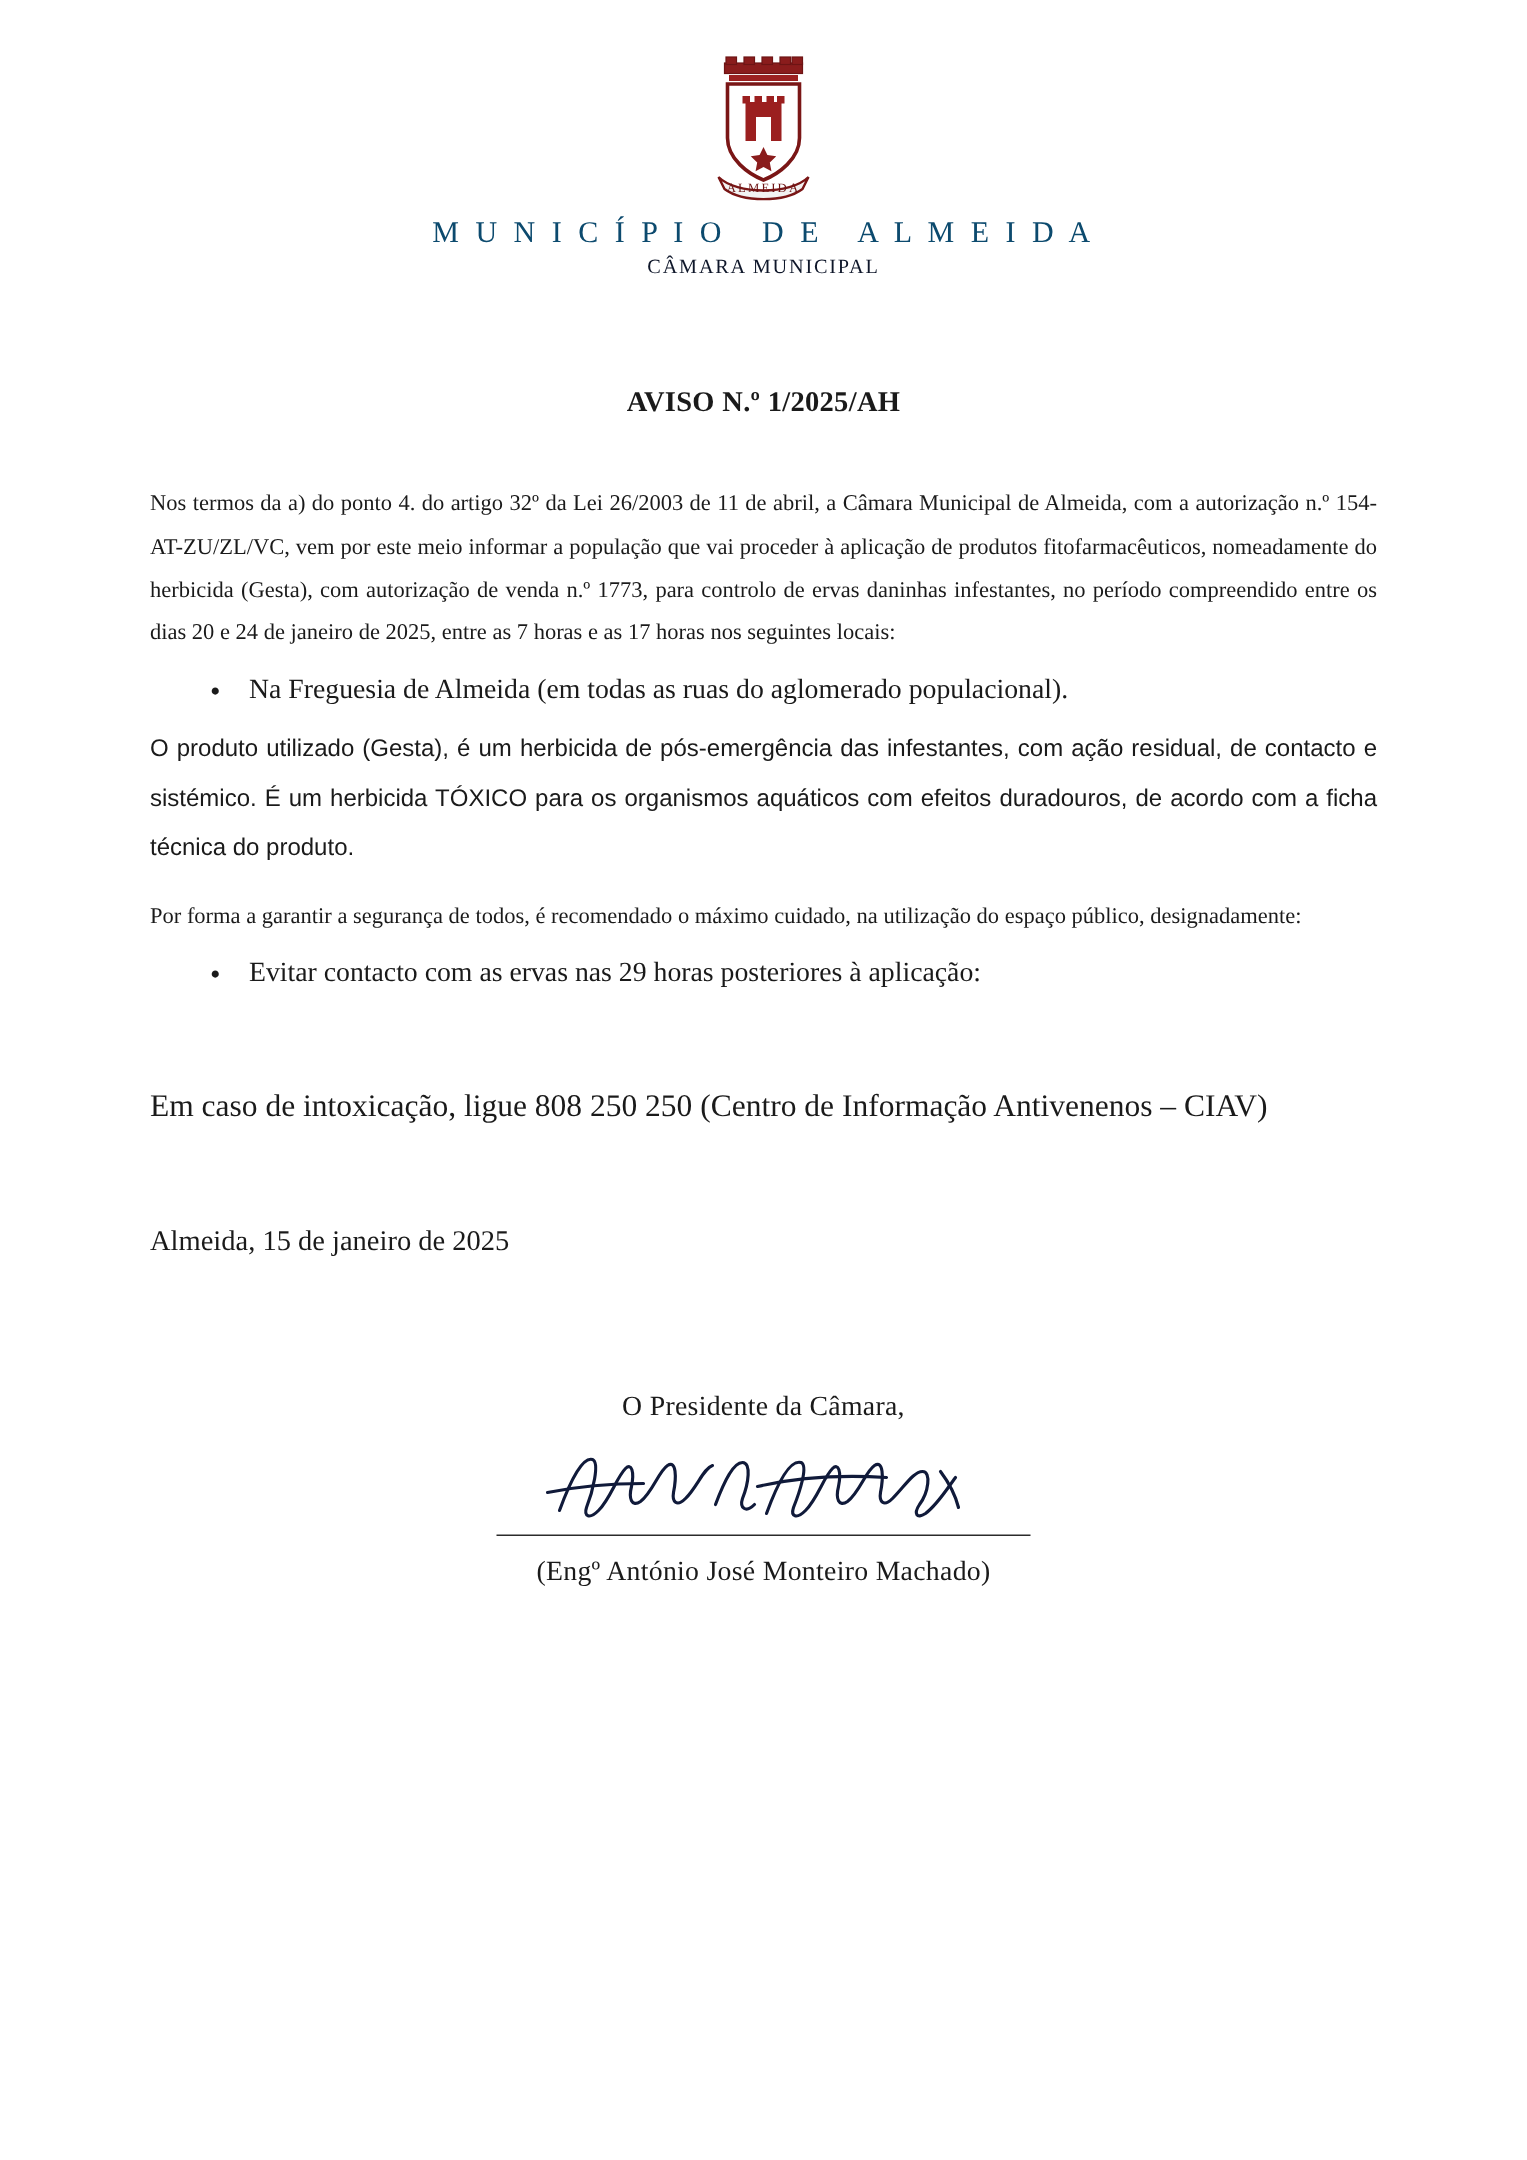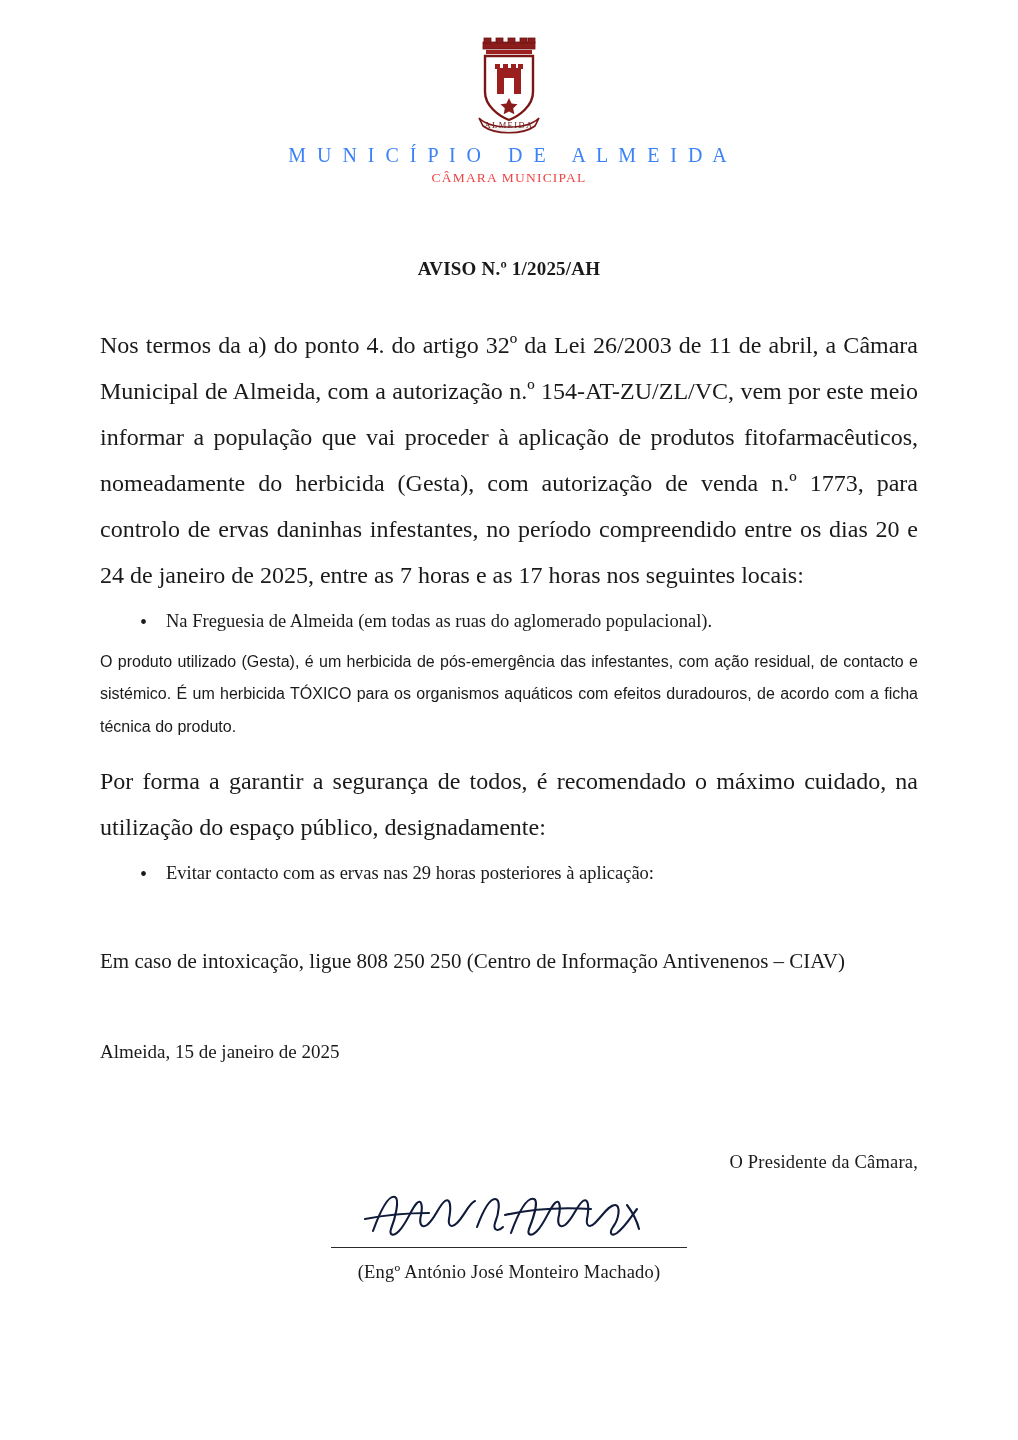--- a/index.html
+++ b/index.html
@@ -30,29 +30,29 @@
   .crest {
     margin: 6px auto 6px auto;
     width: 104px;
     height: 104px;
     display: block;
   }
   .org-name {
     font-family: "Liberation Serif", serif;
     font-size: 20px;
     letter-spacing: 3px;
-    color: #3b82f6;
+    color: #0c4a6e;
     margin-top: 4px;
     white-space: pre;
   }
   .org-sub {
     font-family: "Liberation Serif", serif;
     font-size: 13.5px;
     letter-spacing: 1.2px;
-    color: #ef4444;
+    color: #0f172a;
     margin-top: 3px;
   }
   .org-contact {
     font-family: "Liberation Sans", sans-serif;
     font-size: 10.5px;
     font-weight: bold;
     letter-spacing: 0.1px;
     color: #2a2a2a;
     margin-top: 14px;
   }
@@ -64,21 +64,21 @@
     font-weight: bold;
     margin-top: 72px;
     letter-spacing: 0.2px;
   }
 
   
   .body-block {
     margin-top: 42px;
   }
   p.para {
-    font-size: 24px;
+    font-size: 15px;
     line-height: 1.92;
     text-align: justify;
     text-justify: inter-word;
     margin: 0 0 2px 0;
   }
   p.para.sans {
     font-family: "Liberation Sans", sans-serif;
     font-size: 16px;
     line-height: 2.05;
   }
@@ -115,21 +115,20 @@
   }
 
   
   .signature-block {
     margin-top: 82px;
     text-align: center;
   }
   .sig-role {
     font-size: 18.5px;
     letter-spacing: 0.2px;
-    text-align: right;
   }
   .sig-mark {
     height: 74px;
     display: flex;
     align-items: center;
     justify-content: center;
   }
   .sig-line {
     width: 356px;
     height: 1px;

